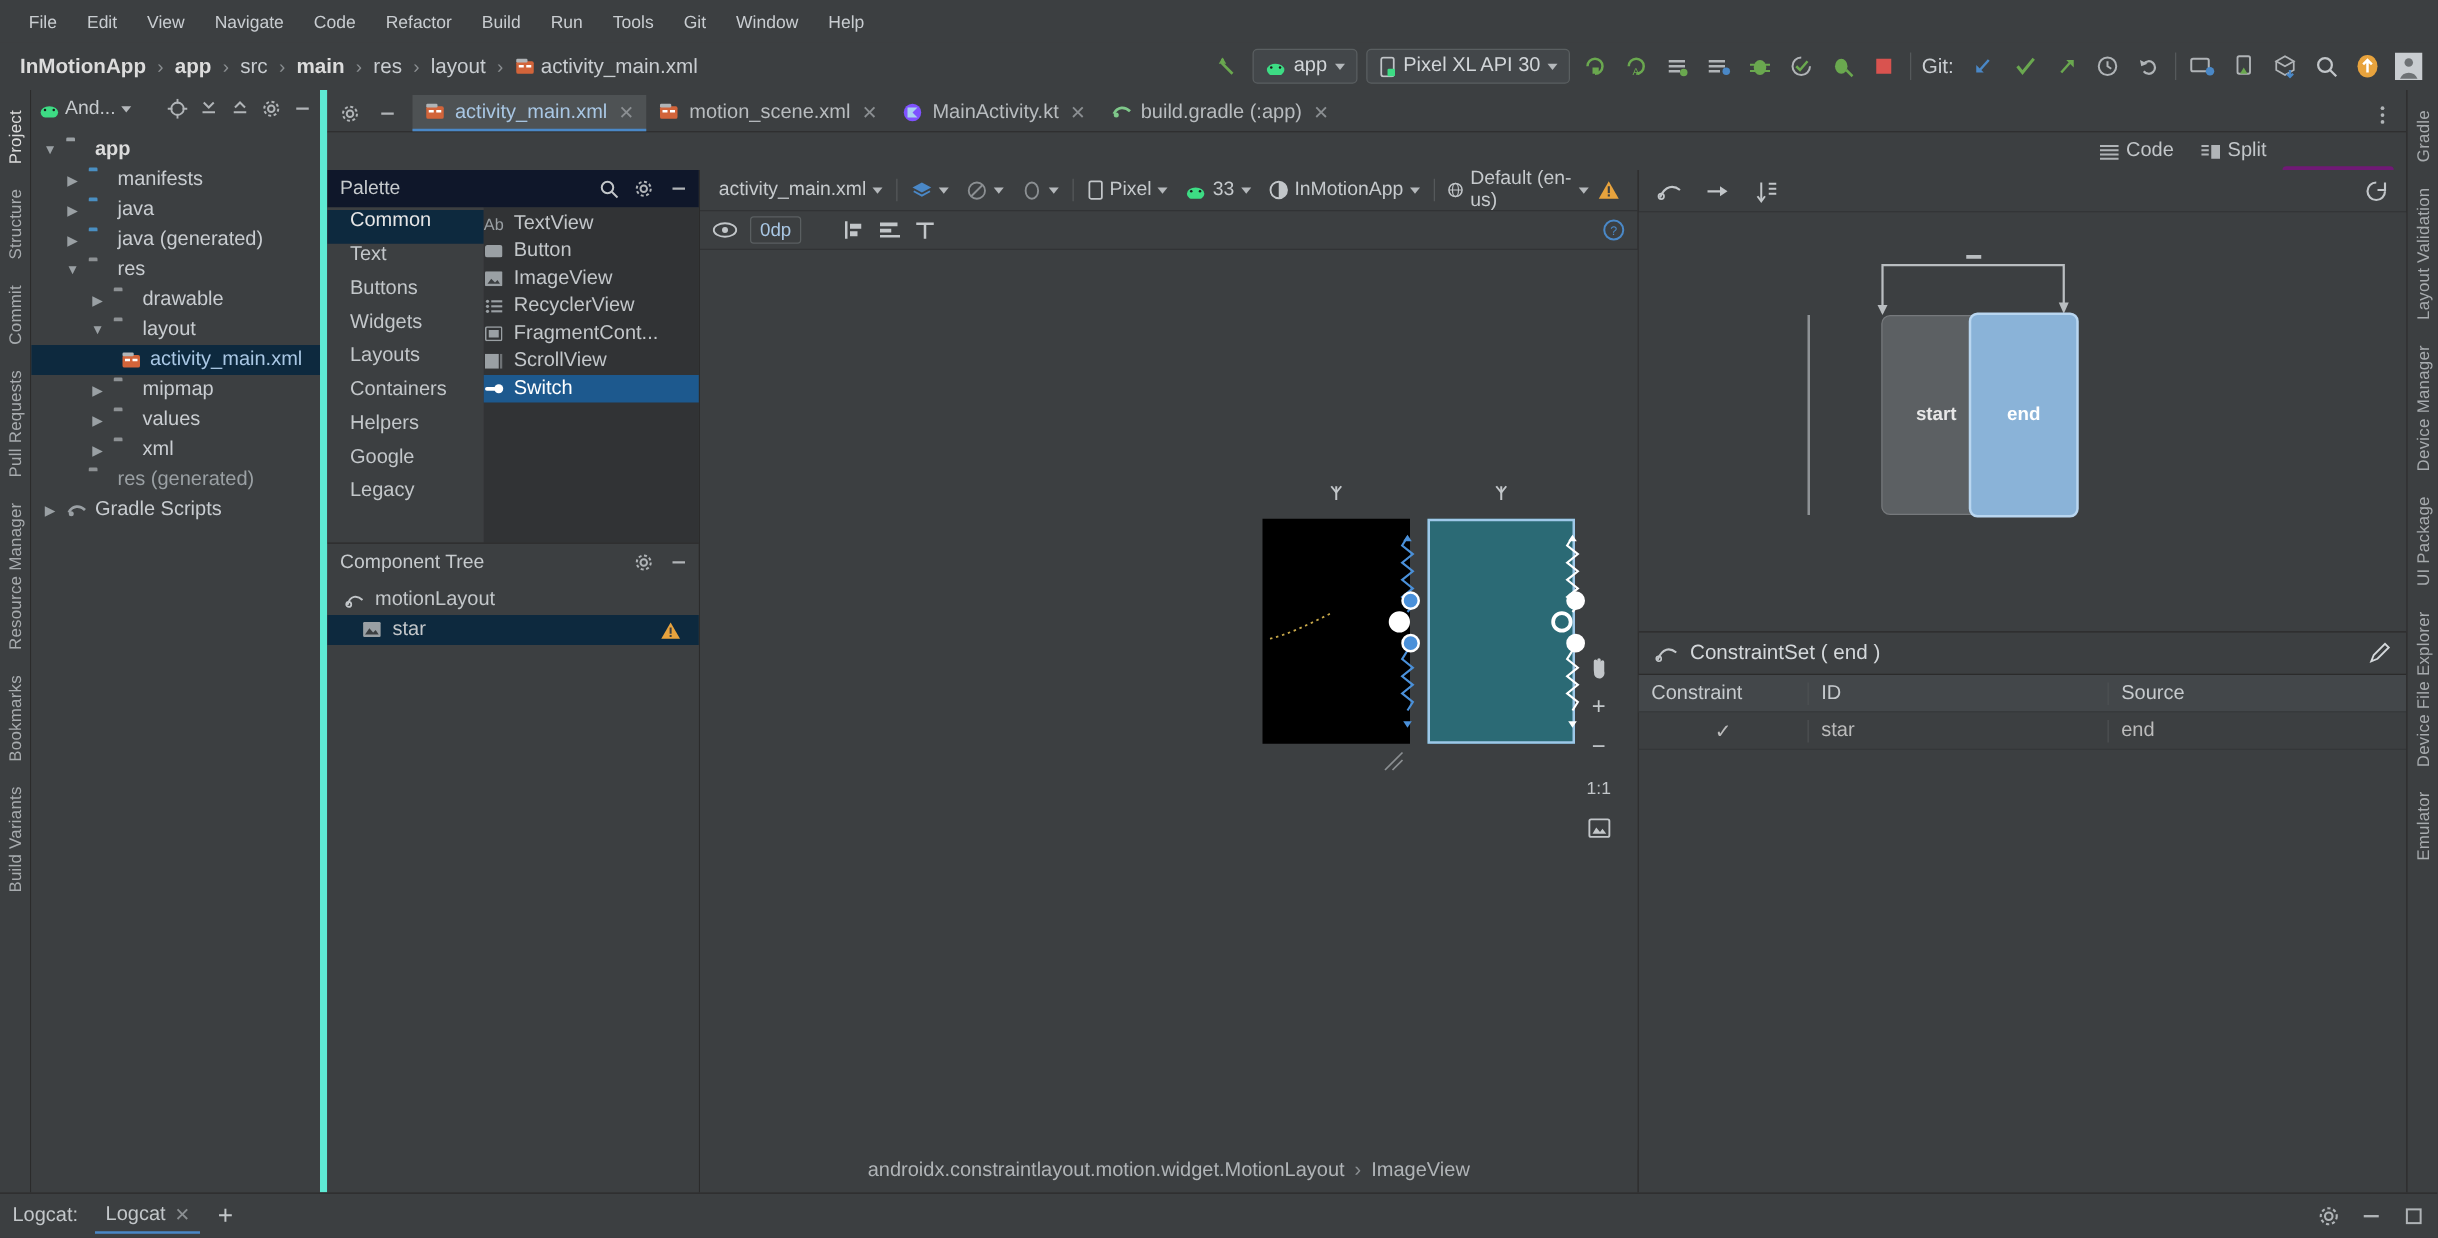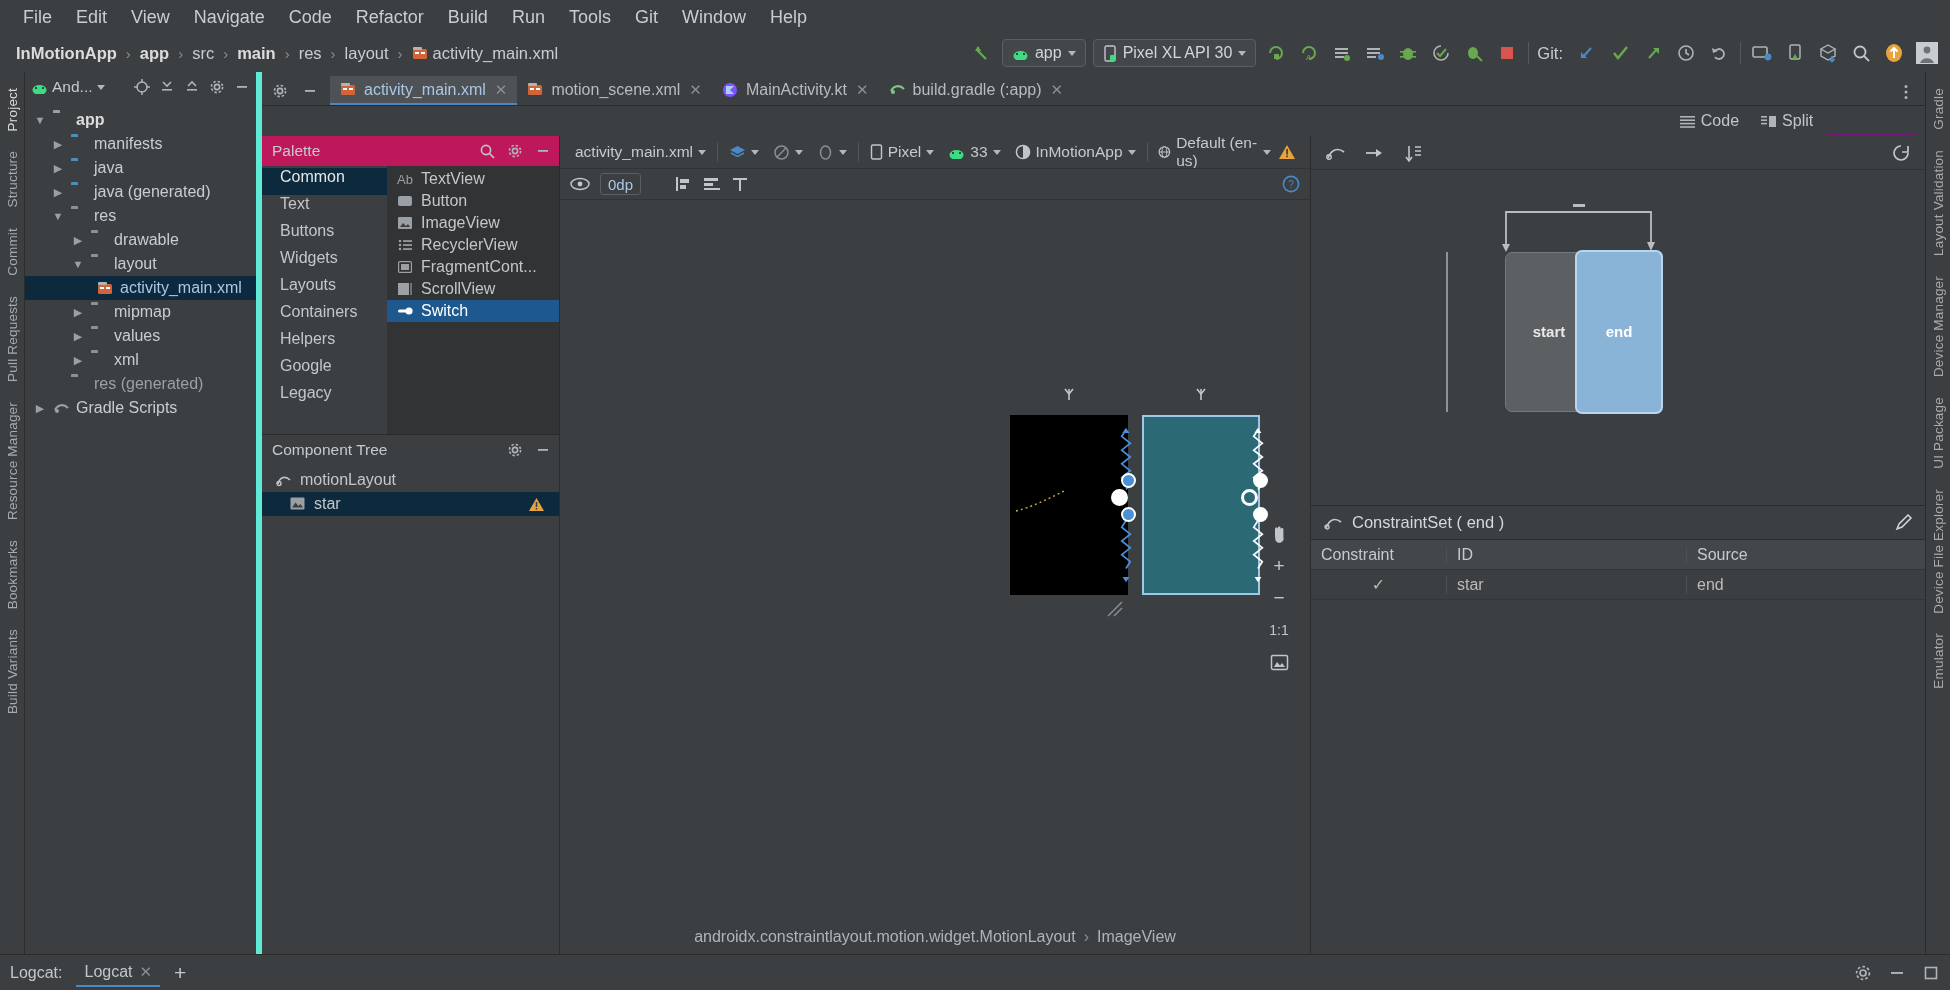--- a/index.html
+++ b/index.html
@@ -8,21 +8,21 @@
     background: #3c3f41;
     font-family: "Liberation Sans", sans-serif;
     color: #bbbbbb;
     overflow: hidden;
     font-size: 17px;
   }
   .app { position: relative; width: 1950px; height: 990px; background: #3c3f41; display: flex; flex-direction: column; }
 
   
   .menubar { height: 34px; background: #3c3f41; display: flex; align-items: center; padding-left: 12px; gap: 2px; flex: 0 0 34px; }
-  .menu-item { padding: 3px 11px; font-size: 18px; color: #c9cdd1; cursor: default; border-radius: 3px; }
+  .menu-item { padding: 3px 11px; font-size: 14px; color: #c9cdd1; cursor: default; border-radius: 3px; }
 
   
   .toolbar { height: 38px; background: #3c3f41; display: flex; align-items: center; padding: 0 10px 0 12px; gap: 0px; flex: 0 0 38px; }
   .crumbs { display: flex; align-items: center; gap: 0; font-size: 16.5px; }
   .crumb { color: #c9cdd1; padding: 0 4px; }
   .crumb.b { font-weight: bold; color: #dcdcdc; }
   .crumb-sep { color: #8b8f92; padding: 0 5px; font-size: 15px; }
   .crumb-file { color: #c9cdd1; }
   .tb-spacer { flex: 1; }
   .tb-group { display: flex; align-items: center; gap: 7px; }
@@ -75,28 +75,28 @@
 
   
   .moderow { height: 30px; display: flex; align-items: center; justify-content: flex-end; padding-right: 10px; gap: 4px; background: #3c3f41; flex: 0 0 30px; }
   .mode { display: flex; align-items: center; gap: 6px; padding: 3px 9px; font-size: 16px; color: #c2c6c9; border-radius: 3px; }
   .mode.active { background: #701a75; color: #e0e0e0; margin-top: 48px; }
 
   .editor-body { flex: 1; display: flex; min-height: 0; }
 
   
   .palette-col { width: 298px; background: #3c3f41; display: flex; flex-direction: column; flex: 0 0 298px; border-right: 1px solid #2b2b2b; }
-  .panel-head { height: 30px; display: flex; align-items: center; padding: 0 8px 0 10px; font-size: 15.5px; color: #c6cacd; background: #be185d; }
+  .panel-head { height: 30px; display: flex; align-items: center; padding: 0 8px 0 10px; font-size: 15.5px; color: #c6cacd; background: #0f172a; }
   .panel-head .sp { margin-left: auto; display: flex; gap: 12px; align-items: center; }
   .palette-body { display: flex; height: 268px; }
   .pal-cats { width: 125px; background: #3c3f41; padding-top: 2px; }
   .pal-cat { height: 27px; display: flex; align-items: flex-start; padding-left: 18px; font-size: 16px; color: #c3c7ca; }
   .pal-cat.sel { background: #0d293e; color: #e6e6e6; }
   .pal-items { flex: 1; background: #313335; padding-top: 2px; }
-  .pal-item { height: 22px; display: flex; align-items: center; gap: 8px; padding-left: 10px; font-size: 16px; color: #c3c7ca; }
+  .pal-item { height: 22px; display: flex; align-items: center; gap: 8px; font-size: 16px; color: #c3c7ca; }
   .pal-item.sel { background: #1d598e; color: #ffffff; }
   .pal-ic { width: 16px; height: 14px; display:flex; align-items:center; justify-content:center; color:#9aa0a4; font-size: 12px; flex: 0 0 16px;}
 
   .ctree-head { height: 30px; display: flex; align-items: center; padding: 0 8px 0 10px; font-size: 15.5px; color: #c6cacd; border-top: 1px solid #2b2b2b; }
   .ctree { flex: 1; background: #3c3f41; padding-top: 4px; }
   .ct-row { height: 24px; display: flex; align-items: center; gap: 7px; padding-left: 14px; font-size: 16px; color: #c3c7ca; }
   .ct-row.sel { background: #0d293e; }
   .ct-row.indent { padding-left: 28px; }
   .ct-warn { margin-left: auto; margin-right: 14px; }
 

